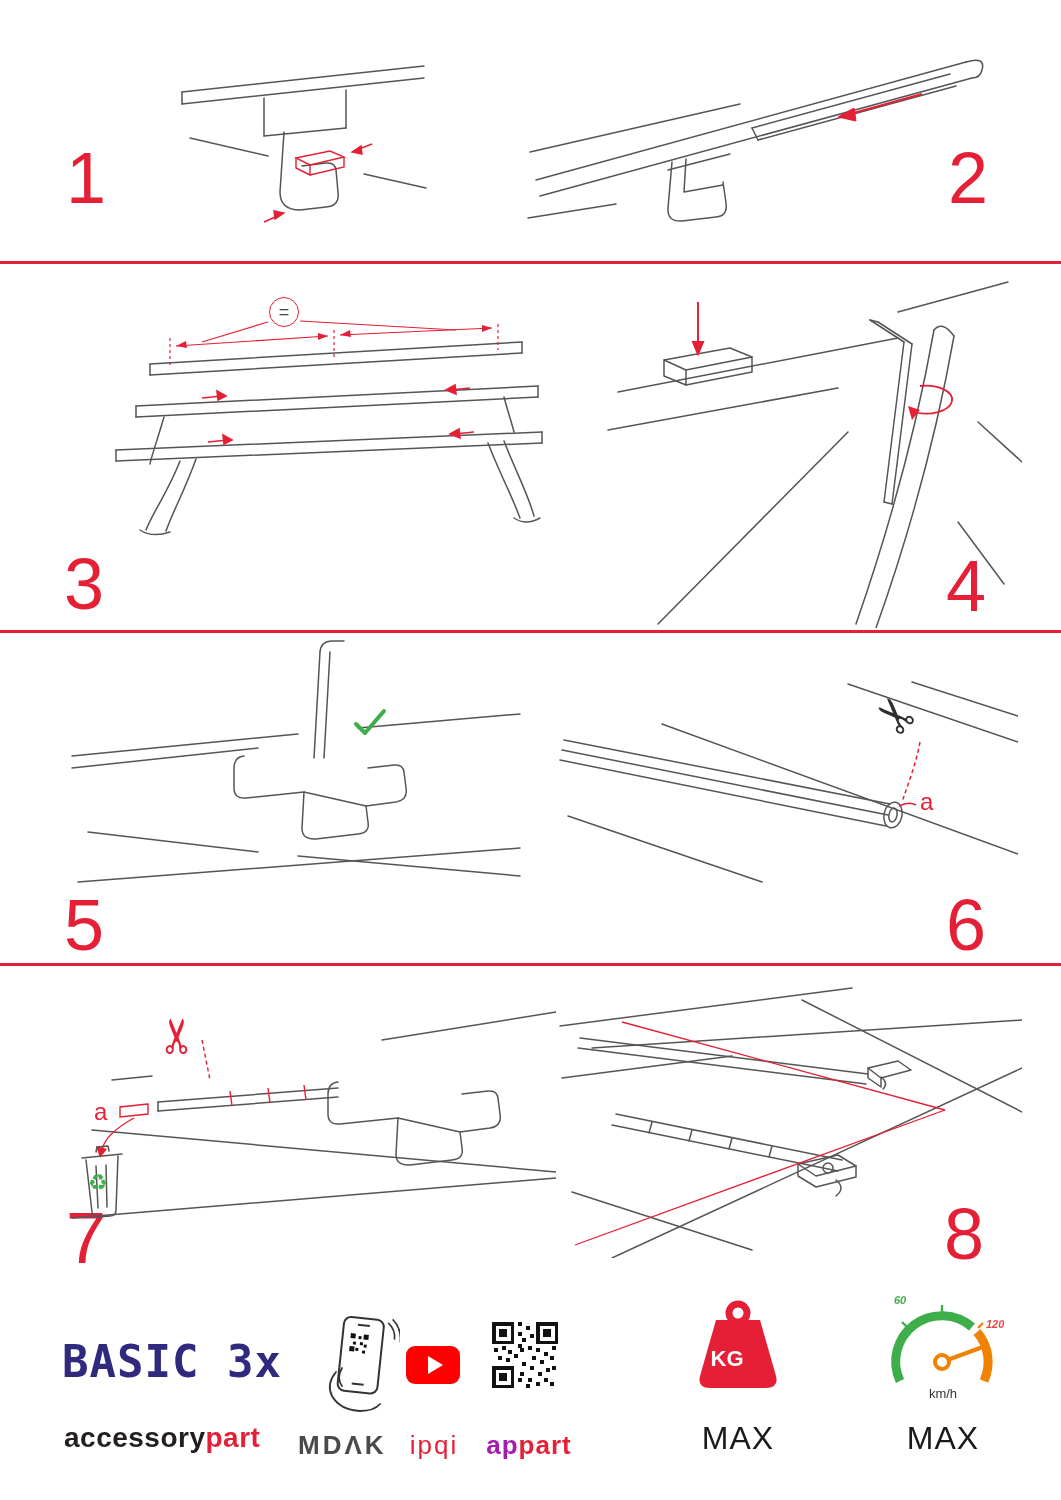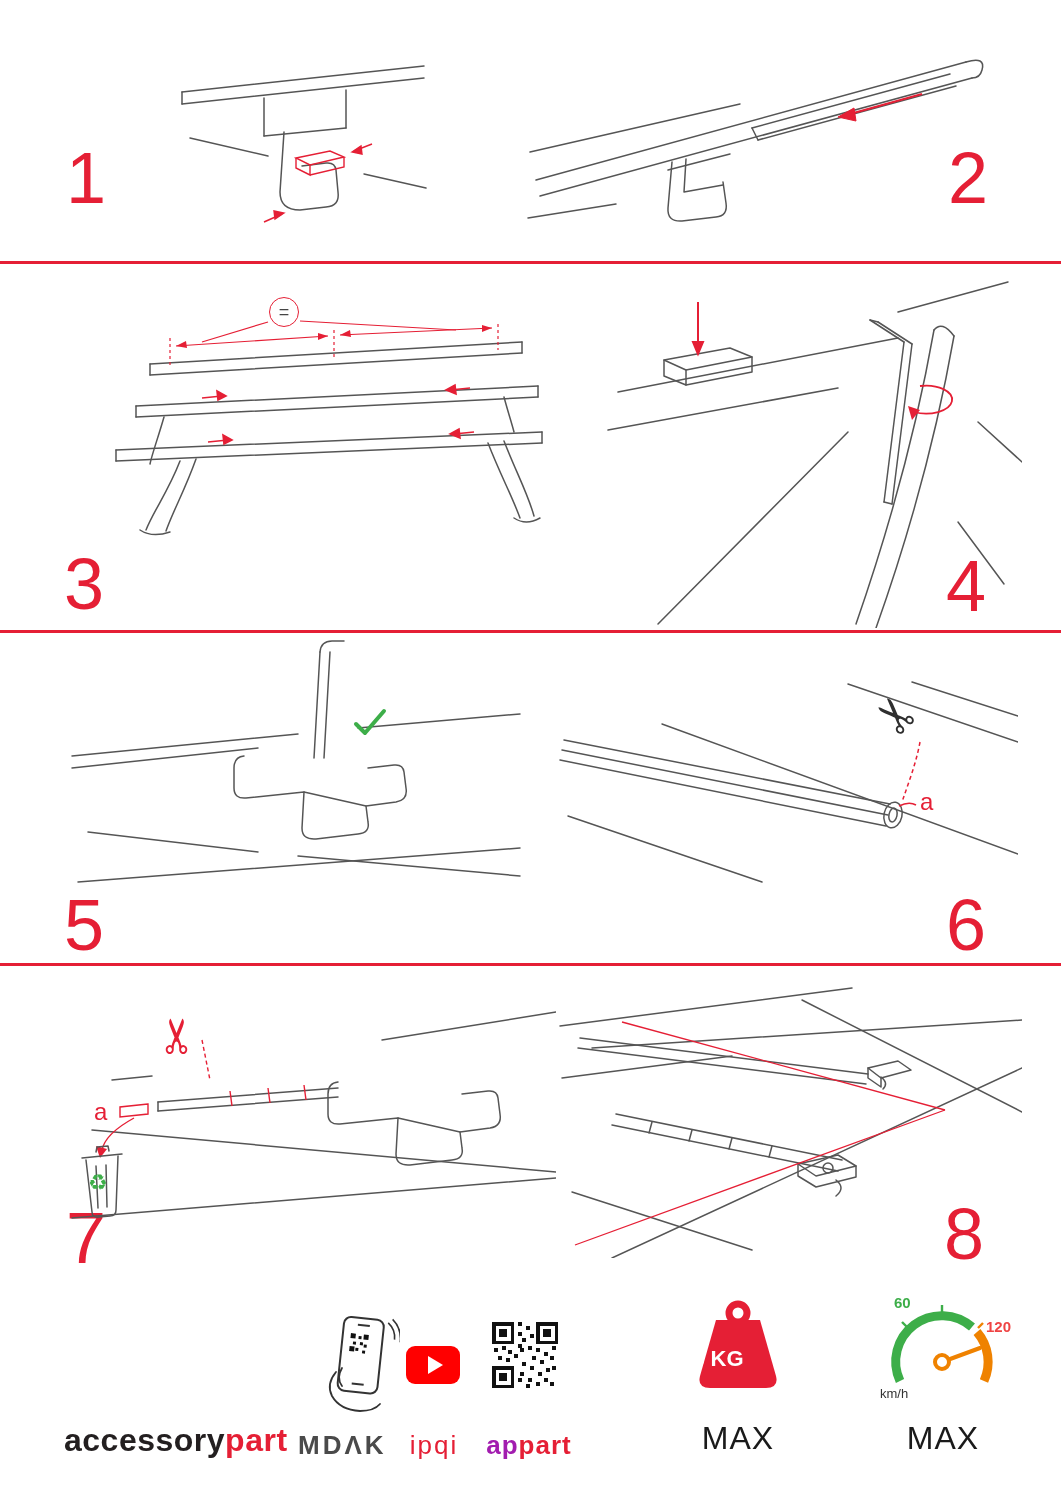--- a/index.html
+++ b/index.html
@@ -10,30 +10,30 @@
   .panel { position:absolute; }
   .panel svg { display:block; width:100%; height:100%; }
   .annot { position:absolute; color:#e51f35; font-size:24px; font-weight:400; }
   .equal-badge { position:absolute; width:30px; height:30px; border:1.6px solid #e51f35; border-radius:50%;
                  display:flex; align-items:center; justify-content:center; font-size:18px; color:#444; background:#fff; }
   .scissors { position:absolute; font-size:48px; line-height:1; }
   .recycle { position:absolute; font-size:22px; line-height:1; color:#3dae49; }
   
   .product-name { position:absolute; left:62px; top:1336px; font-family:"DejaVu Sans Mono", monospace;
                   font-weight:bold; font-size:44px; color:#2f2a7d; letter-spacing:1px; }
-  .brand { position:absolute; left:64px; top:1422px; font-size:32px; font-weight:700; letter-spacing:0.5px; }
+  .brand { position:absolute; left:64px; top:1422px; font-size:28px; font-weight:700; letter-spacing:0.5px; }
   .brand .b1 { color:#231f20; } .brand .b2 { color:#e51f35; }
   .partner-label { position:absolute; font-size:26px; letter-spacing:3px; font-weight:600; color:#4a4a4a; }
   .yt-badge { position:absolute; left:406px; top:1346px; width:54px; height:38px; background:#ff0000;
               border-radius:9px; display:flex; align-items:center; justify-content:center; }
   .yt-badge .tri { width:0; height:0; border-top:9px solid transparent; border-bottom:9px solid transparent; border-left:15px solid #fff; margin-left:4px; }
   .max-label { position:absolute; font-size:32px; font-weight:500; color:#1a1a1a; letter-spacing:1px; text-align:center; }
   .weight-text { position:absolute; left:680px; top:1346px; width:116px; text-align:left; color:#fff; font-weight:bold; font-size:22px; }
-  .speed-num { position:absolute; font-size:15px; font-weight:bold; }
-  .speed-unit { position:absolute; left:880px; top:1386px; width:126px; text-align:left; font-size:13px; color:#333; }
+  .speed-num { position:absolute; font-size:11px; font-weight:bold;font-style:italic; }
+  .speed-unit { position:absolute; left:880px; top:1386px; width:126px; text-align:center; font-size:13px; color:#333; }
 </style>
 </head>
 <body>
 
 <div class="page">
 
   <div class="divider" style="top:261px"></div>
   <div class="divider" style="top:630px"></div>
   <div class="divider" style="top:963px"></div>
 
@@ -288,20 +288,21 @@
         <path d="M60,276 L470,86"></path>
           <path d="M20,210 L200,268"></path>
       </g>
       <g stroke="#e51f35" fill="none" stroke-width="1.3">
         <path d="M70,40 L393,128"></path>
         <path d="M23,263 L393,128"></path>
       </g>
     </svg>
   </div>
 
+  <div class="product-name">BASIC 3x</div>
   <div class="brand"><span class="b1">accessory</span><span class="b2">part</span></div>
 
   <div class="panel" style="left:316px;top:1314px;width:84px;height:100px">
     <svg viewBox="0 0 84 100">
       <g transform="rotate(6 42 48)">
         <rect x="24" y="4" width="40" height="74" rx="7" fill="#fff" stroke="#333" stroke-width="2"></rect>
         <path d="M38,11 L50,11" stroke="#333" stroke-width="2" fill="none"></path>
         <g fill="#111">
           <rect x="32" y="20" width="5" height="5"></rect>
             <rect x="45" y="20" width="5" height="5"></rect>

